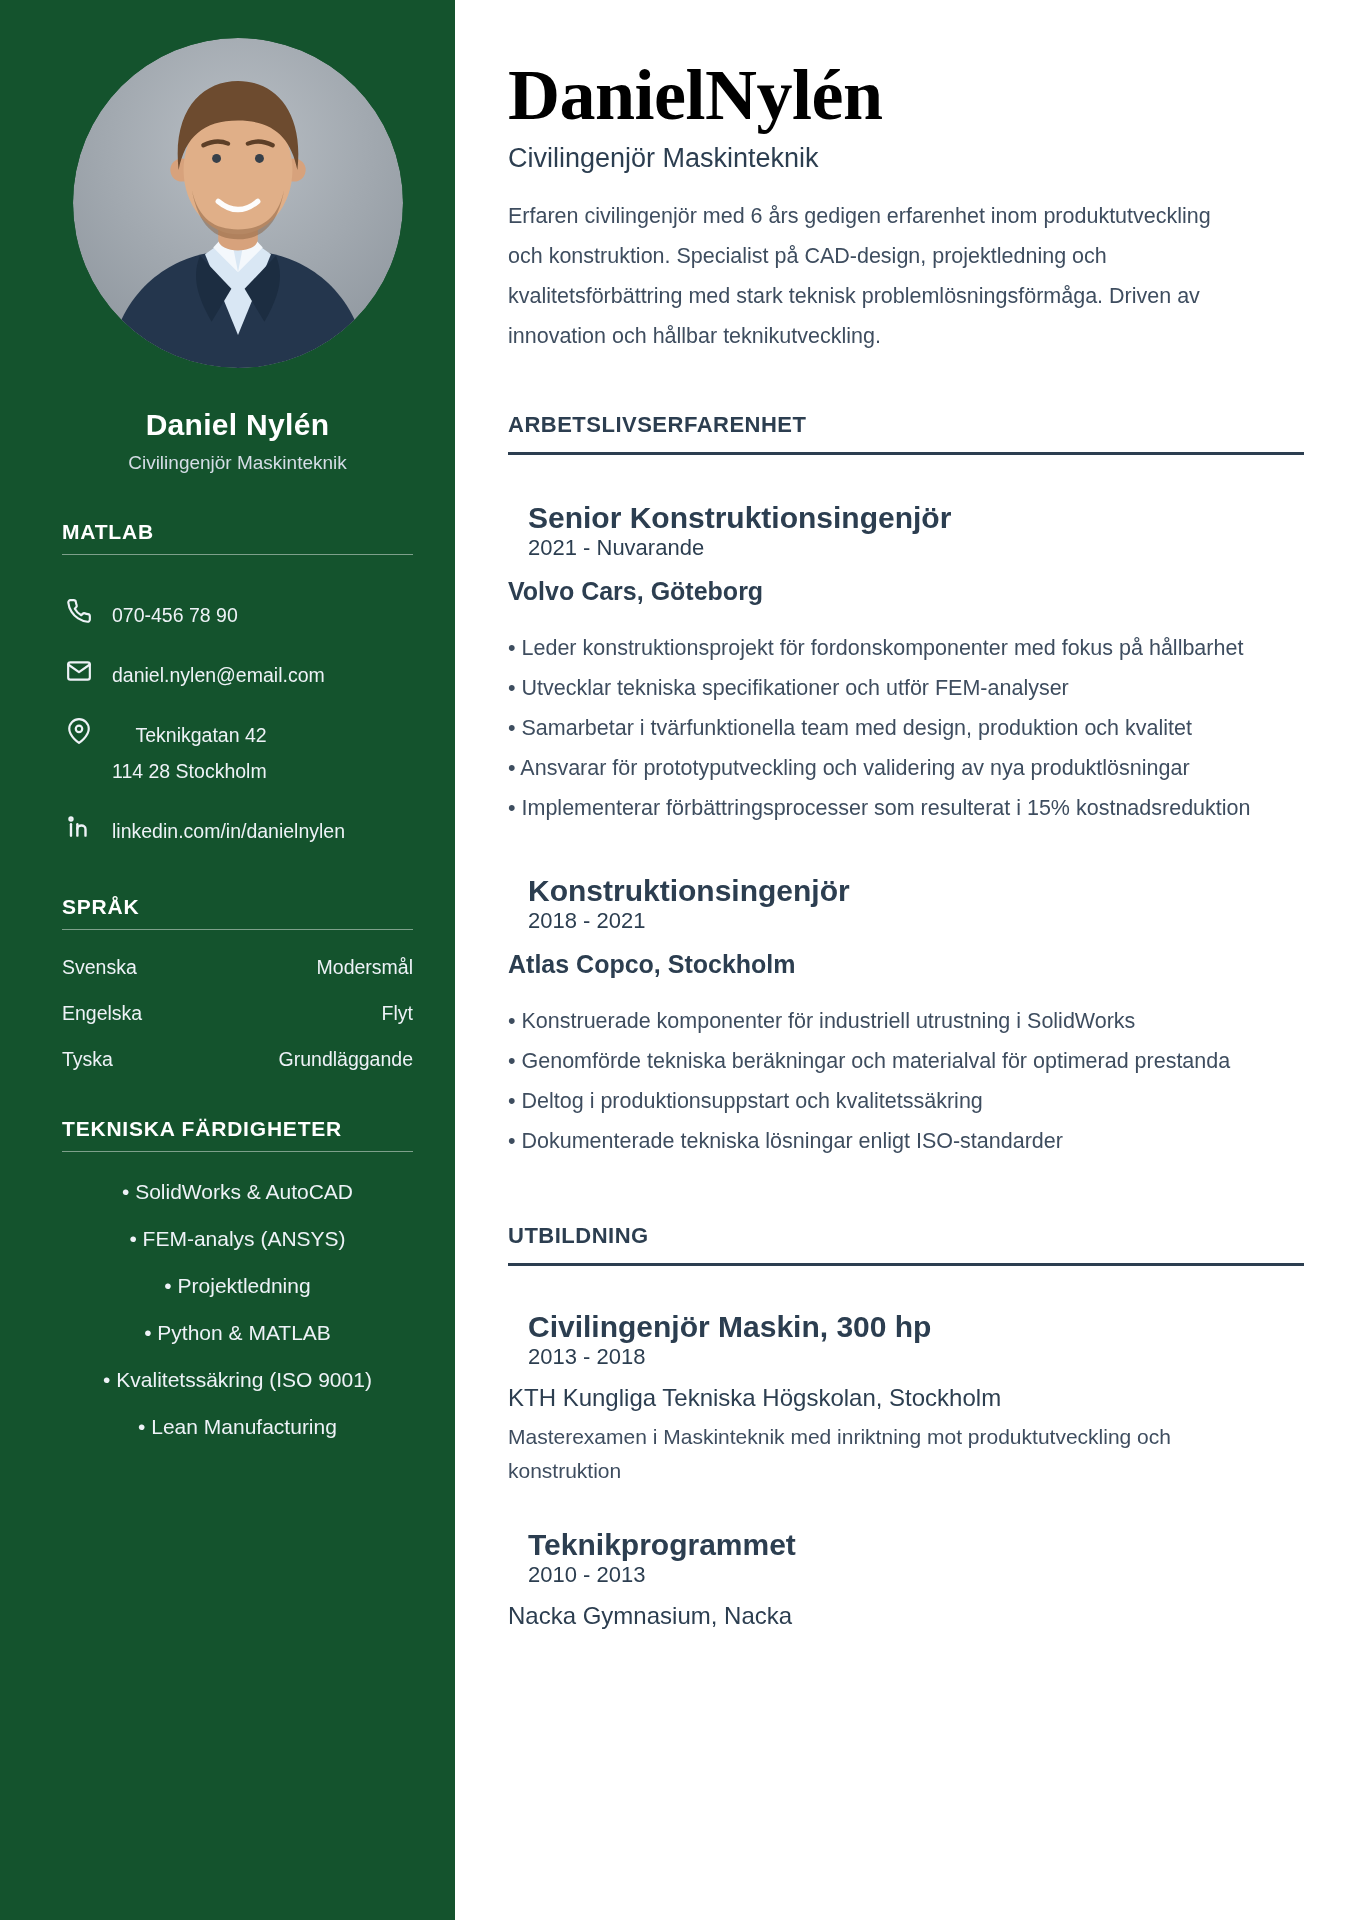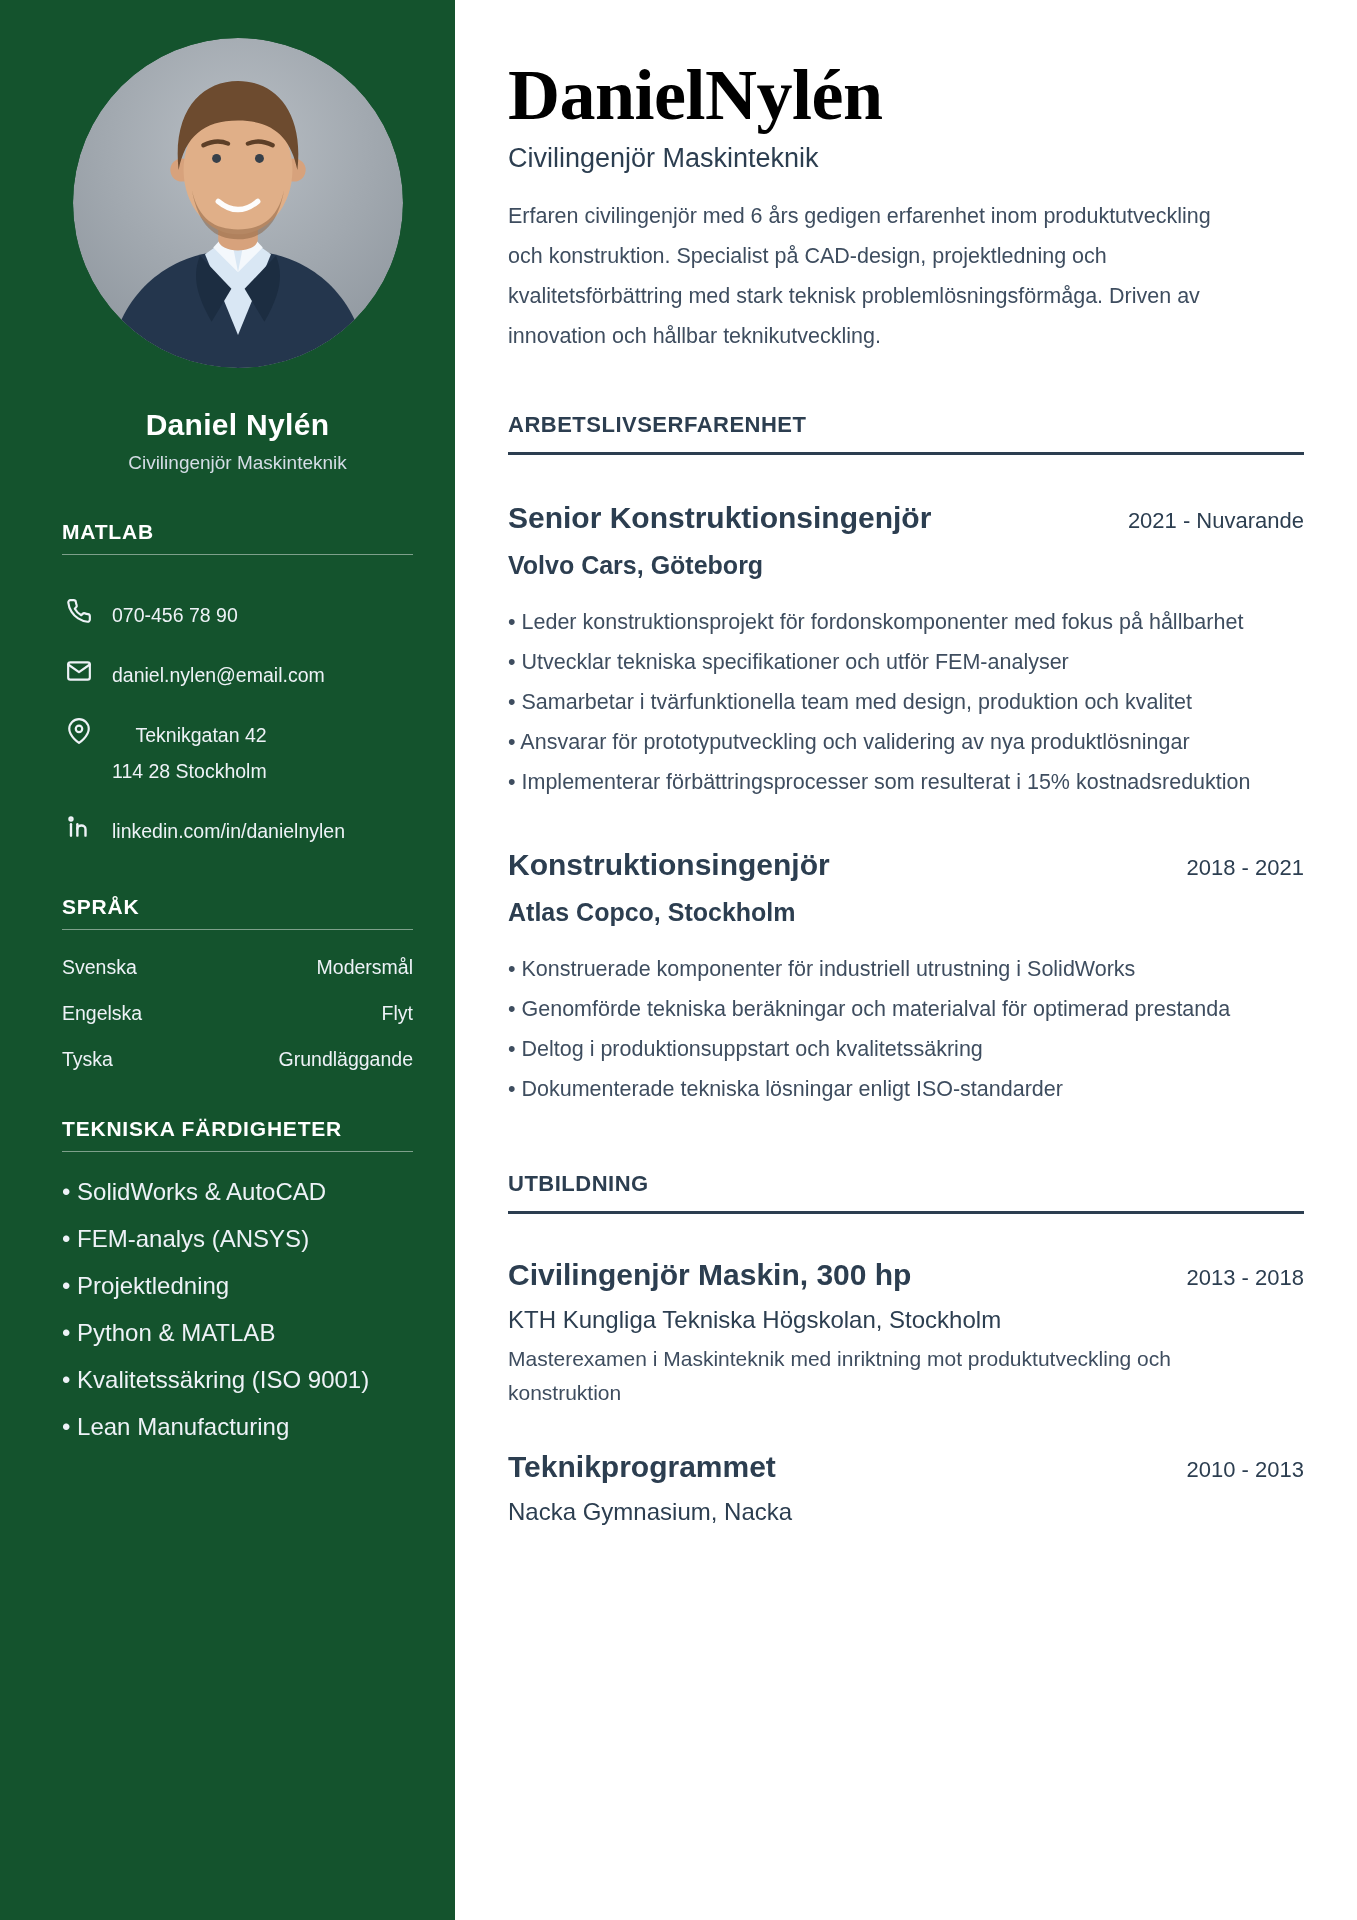--- a/index.html
+++ b/index.html
@@ -23,33 +23,33 @@
     padding-bottom:10px;border-bottom:1px solid rgba(255,255,255,.45);
   }
   .contact{margin-top:42px;text-align:right;}
   .c-row{display:flex;margin-bottom:24px;}
   .c-ico{width:30px;min-width:30px;margin-right:20px;padding-top:1px;}
   .c-ico svg{width:26px;height:26px;stroke:#eef2f7;fill:none;stroke-width:2;stroke-linecap:round;stroke-linejoin:round;}
   .c-txt{font-size:19.5px;line-height:36px;color:#eef2f7;}
   .lang{margin-top:26px;}
   .l-row{display:flex;justify-content:space-between;margin-bottom:23px;font-size:19.5px;color:#eef2f7;}
   .skills{margin-top:26px;}
-  .s-item{font-size:24px;color:#eef2f7;margin-bottom:20px;line-height:27px;}
+  .s-item{font-size:21px;color:#eef2f7;margin-bottom:20px;line-height:27px;text-align:center;}
   .s-item::before{content:"•  ";color:#eef2f7;}
   
   .main{flex:1;box-sizing:border-box;padding:56px 53px 0 53px;color:#2c3e50;}
   .m-name{font-size:72px;font-weight:700;color:#000000;letter-spacing:-0.5px;line-height:1.1;font-family:Liberation Serif, serif;}
   .m-title{margin-top:8px;font-size:27px;color:#2c3e50;}
   .m-summary{margin-top:22px;font-size:21.5px;line-height:40px;color:#3e4d5f;max-width:705px;}
   .m-h2{
     margin-top:56px;font-size:22px;font-weight:700;color:#2c3e50;letter-spacing:.5px;
     padding-bottom:14px;border-bottom:3px solid #2c3e50;
   }
   .entry{margin-top:46px;}
-  .entry-head{display:flex;justify-content:space-between;align-items:baseline;}
+  .entry-head{display:flex;justify-content:space-between;align-items:baseline;flex-direction:column;}
   .entry-title{font-size:30px;font-weight:700;color:#2c3e50;}
   .entry-period{font-size:22px;color:#2c3e50;white-space:nowrap;margin-left:20px;}
   .entry-sub{margin-top:16px;font-size:25px;font-weight:600;color:#2c3e50;}
   .entry-sub.plain{font-weight:400;font-size:24px;margin-top:14px;}
   .bullets{margin-top:22px;max-width:745px;}
   .bullet{font-size:21.5px;line-height:40px;color:#3e4d5f;}
   .bullet::before{content:"•  ";color:#3e4d5f;}
   .entry-desc{margin-top:8px;font-size:21px;line-height:34px;color:#3e4d5f;max-width:745px;}
   .edu{margin-top:40px;}
 </style>

